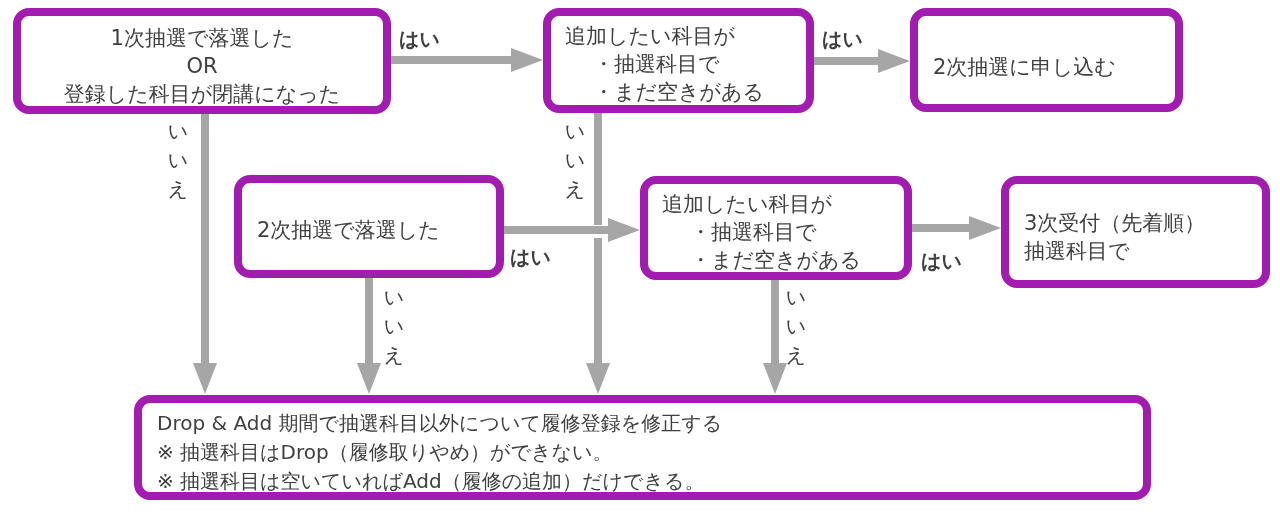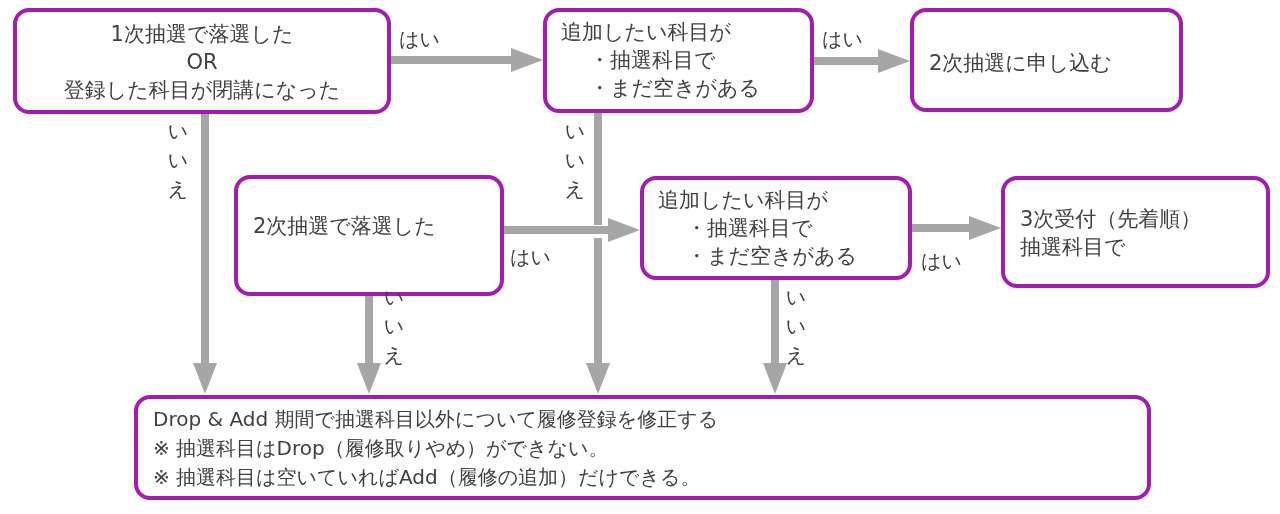--- a/index.html
+++ b/index.html
@@ -1,30 +1,30 @@
 <!DOCTYPE html>
 <html><head>
   <meta charset="utf-8">
   <style>
     html, body { margin:0; padding:0; background:#ffffff; }
     body { width:1280px; height:514px; position:relative; overflow:hidden;
       font-family:"DejaVu Sans", sans-serif; color:#404040; }
     #canvas { position:absolute; left:0; top:0; width:1280px; height:514px; }
-    .box { position:absolute; box-sizing:border-box; border:4px solid #a21caf; border-radius:16px;
+    .box { position:absolute; box-sizing:border-box; border:8px solid #a21caf; border-radius:16px;
       background:#fff; font-size:21px; line-height:28px; color:#404040; }
     .box .line { display:block; white-space:nowrap; }
     #b1 { left:13px; top:8px; width:378px; height:106px; text-align:center; padding-top:8px; }
     #b2 { left:543px; top:8px; width:271px; height:105px; padding:6px 0 0 14px; }
     #b2 .ind, #b4 .ind { padding-left:28px; }
     #b3 { left:910px; top:8px; width:273px; height:104px; padding:37px 0 16px 15px; }
     #b4 { left:640px; top:176px; width:272px; height:104px; padding:6px 0 0 14px; }
     #b5 { left:1001px; top:176px; width:269px; height:112px; padding:25px 0 0 15px; }
-    #b6 { left:234px; top:175px; width:270px; height:121px; padding:33px 12px 0 15px; }
+    #b6 { left:234px; top:175px; width:270px; height:103px; padding:33px 12px 0 15px; }
     #b7 { left:134px; top:395px; width:1017px; height:105px; padding:6px 0 0 15px; font-size:20px; line-height:29px; }
-    .lbl { position:absolute; font-size:20px; color:#404040; white-space:nowrap; }
+    .lbl { position:absolute; font-size:20px; color:#404040; white-space:nowrap;font-weight:bold; }
     .vlbl { position:absolute; font-size:20px; color:#404040; width:22px; text-align:center; line-height:29px; }
     .vlbl span { display:block; }
   </style>
 </head>
 <body>
 
 <svg id="canvas" xmlns="http://www.w3.org/2000/svg" width="1280" height="514">
   <g fill="#a6a6a6" stroke="none">
 
     <rect x="391" y="56" width="122" height="8"></rect>

